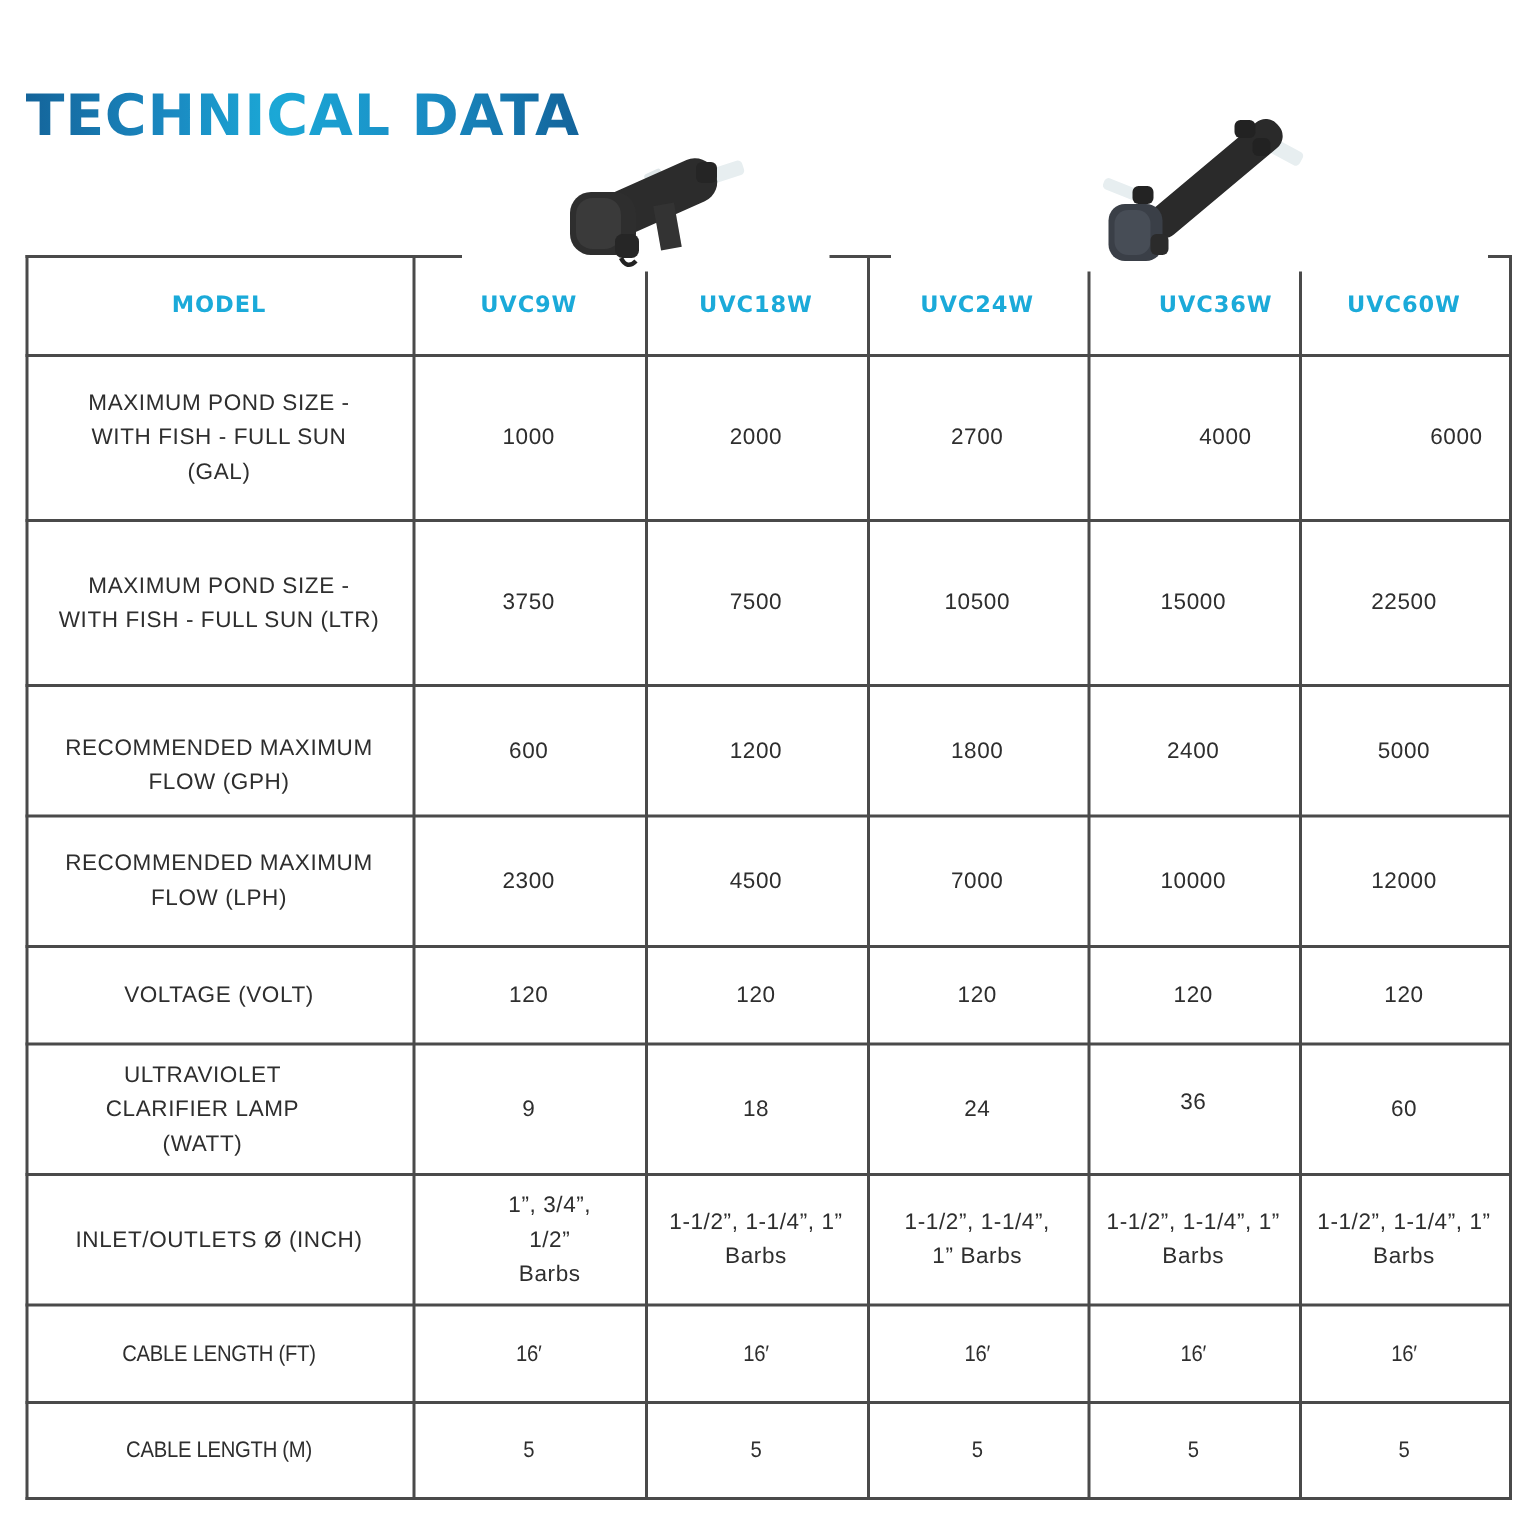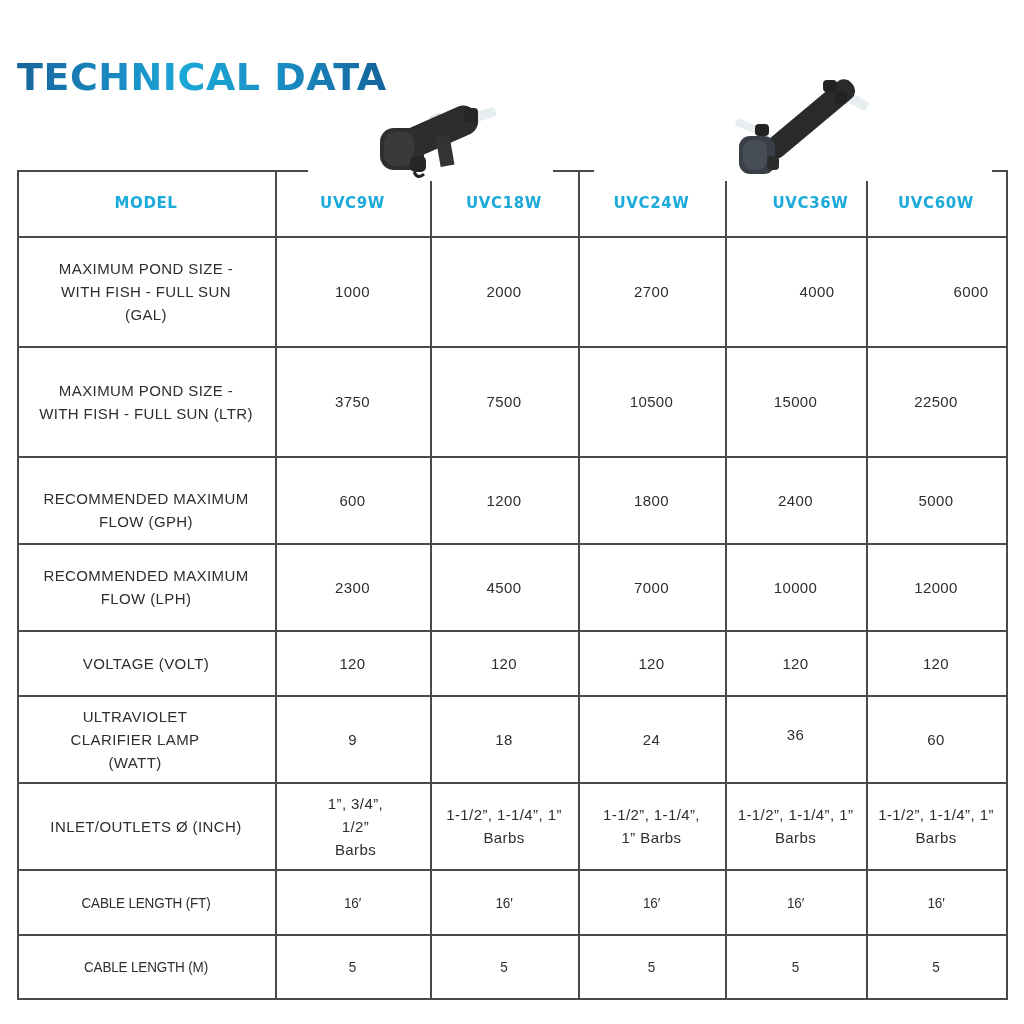--- a/index.html
+++ b/index.html
@@ -142,21 +142,21 @@
   <div class="cell label" style="left:17px;top:696px;width:222px;height:86px;padding-left:36px;">ULTRAVIOLET CLARIFIER LAMP (WATT)</div>
   <div class="cell" style="left:275px;top:696px;width:155px;height:86px;">9</div>
   <div class="cell" style="left:430px;top:696px;width:148px;height:86px;">18</div>
   <div class="cell" style="left:578px;top:696px;width:147px;height:86px;">24</div>
   <div class="cell" style="left:725px;top:696px;width:141px;height:76px;">36</div>
   <div class="cell" style="left:866px;top:696px;width:140px;height:86px;">60</div>
 </div>
 
 <div>
   <div class="cell label" style="left:17px;top:783px;width:258px;height:86px;padding:0 10px;">INLET/OUTLETS Ø (INCH)</div>
-  <div class="cell" style="left:278px;top:783px;width:155px;height:86px;padding:0 43px;">1”, 3/4”, 1/2” Barbs</div>
+  <div class="cell" style="left:289px;top:783px;width:155px;height:86px;padding:0 43px;">1”, 3/4”, 1/2” Barbs</div>
   <div class="cell" style="left:430px;top:783px;width:148px;height:86px;padding:0 16px;">1-1/2”, 1-1/4”, 1” Barbs</div>
   <div class="cell" style="left:578px;top:783px;width:147px;height:86px;padding:0 16px;">1-1/2”, 1-1/4”, 1” Barbs</div>
   <div class="cell" style="left:725px;top:783px;width:141px;height:86px;padding:0 12px;">1-1/2”, 1-1/4”, 1” Barbs</div>
   <div class="cell" style="left:866px;top:783px;width:140px;height:86px;padding:0 12px;">1-1/2”, 1-1/4”, 1” Barbs</div>
 </div>
 
 <div>
   <div class="cell label narrow" style="left:17px;top:870px;width:258px;height:64px;">CABLE LENGTH (FT)</div>
   <div class="cell narrow" style="left:275px;top:870px;width:155px;height:64px;">16′</div>
   <div class="cell narrow" style="left:430px;top:870px;width:148px;height:64px;">16′</div>

